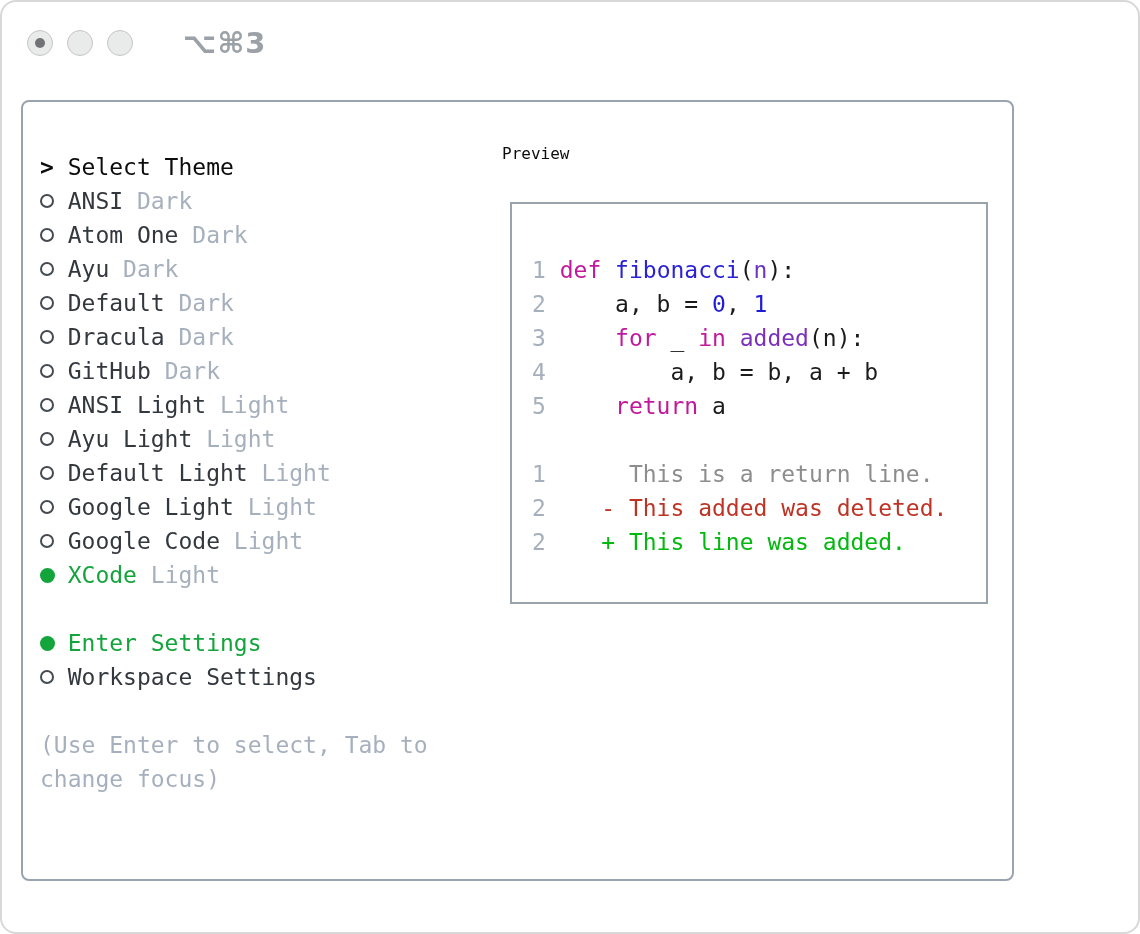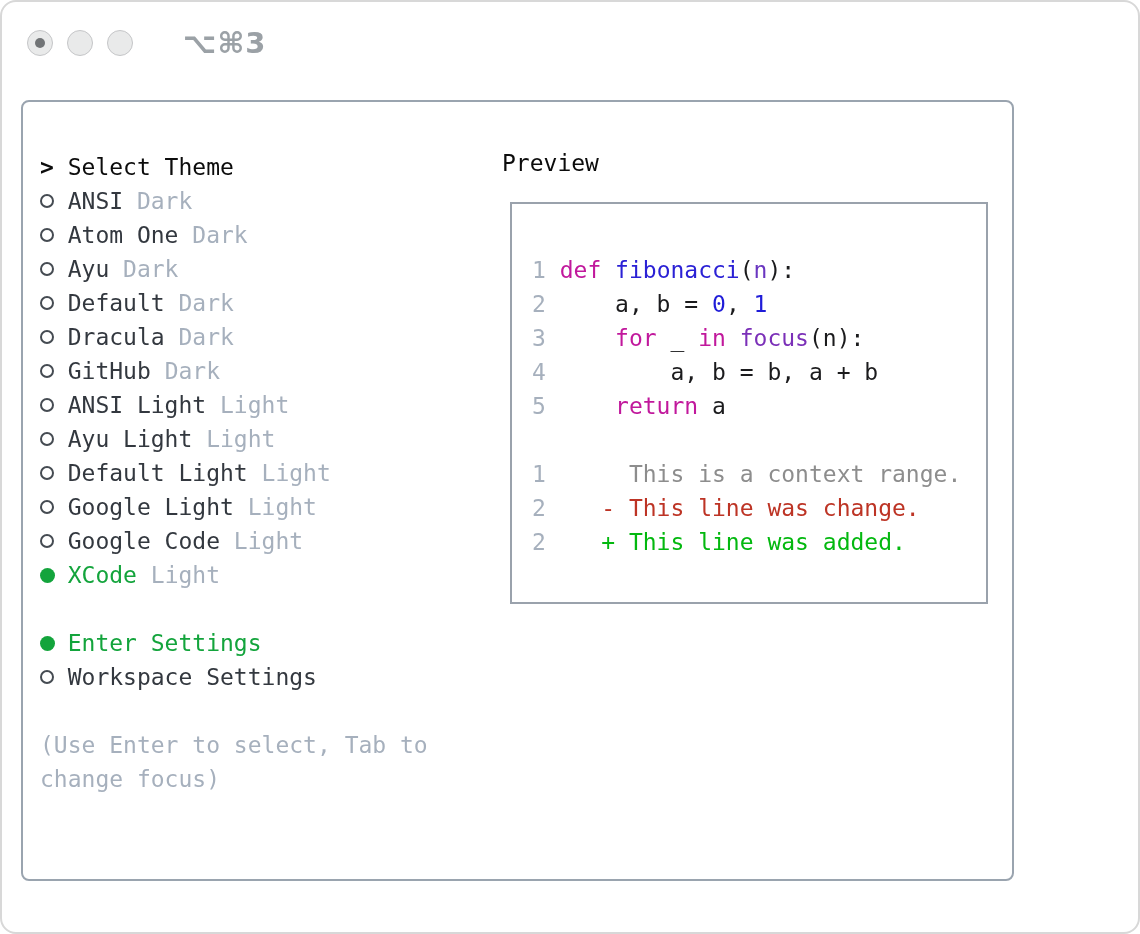--- a/index.html
+++ b/index.html
@@ -42,21 +42,21 @@
   }
   .radio.on { width:15px; height:15px; border:none; background:var(--green,#13a43c); }
   .heading { font-weight:normal; color:var(--heading,#0c0c0c); }
   .plainhead { color:var(--heading,#0c0c0c); }
   .row.selected .label { color:var(--green,#13a43c); }
   .tag { color:var(--muted,#a6b0bd); margin-left:1ch; }
   .hint { color:var(--muted,#a6b0bd); }
   .spacer { height:34px; }
   
   .preview-title {
-    position:absolute; left:479px; top:44px; height:34px; line-height:34px; font-size:23px;
+    position:absolute; left:479px; top:35px; height:34px; line-height:34px; font-size:16px;
   }
   .preview-box {
     position:absolute; left:487px; top:100px; width:478px; height:402px;
     border:2px solid var(--box-border,#9aa2ac); background:#fff;
     box-sizing:border-box; padding:49px 0 0 20px; overflow:hidden;
   }
   .code-line { display:flex; height:34px; line-height:34px; font-size:23px; white-space:pre; }
   .ln { display:inline-block; width:2ch; color:var(--muted,#a6b0bd); }
   .tok-plain { color:var(--code,#1b1b1d); }
   .tok-kw    { color:var(--kw,#c1189c); }
@@ -120,24 +120,24 @@
           <div class="row hint">change focus)</div>
         </div>
     </div>
 
     <div class="preview-title heading">Preview</div>
 
     <div class="preview-box">
       <div id="previewLines">
           <div class="code-line"><span class="ln">1</span><span class="tok-kw">def</span><span class="tok-plain"> </span><span class="tok-fn">fibonacci</span><span class="tok-plain">(</span><span class="tok-param">n</span><span class="tok-plain">):</span></div>
           <div class="code-line"><span class="ln">2</span><span class="tok-plain">    a, b = </span><span class="tok-num">0</span><span class="tok-plain">, </span><span class="tok-num">1</span></div>
-          <div class="code-line"><span class="ln">3</span><span class="tok-plain">    </span><span class="tok-kw">for</span><span class="tok-plain"> _ </span><span class="tok-kw">in</span><span class="tok-plain"> </span><span class="tok-type">focus</span><span class="tok-plain">(n):</span></div>
+          <div class="code-line"><span class="ln">3</span><span class="tok-plain">    </span><span class="tok-kw">for</span><span class="tok-plain"> _ </span><span class="tok-kw">in</span><span class="tok-plain"> </span><span class="tok-type">added</span><span class="tok-plain">(n):</span></div>
           <div class="code-line"><span class="ln">4</span><span class="tok-plain">        a, b = b, a + b</span></div>
           <div class="code-line"><span class="ln">5</span><span class="tok-plain">    </span><span class="tok-kw">return</span><span class="tok-plain"> a</span></div>
           <div class="code-line"><span class="ln"></span></div>
-          <div class="code-line"><span class="ln">1</span><span class="tok-ctx">     This is a context range.</span></div>
-          <div class="code-line"><span class="ln">2</span><span class="tok-del">   - This line was change.</span></div>
+          <div class="code-line"><span class="ln">1</span><span class="tok-ctx">     This is a return line.</span></div>
+          <div class="code-line"><span class="ln">2</span><span class="tok-del">   - This added was deleted.</span></div>
           <div class="code-line"><span class="ln">2</span><span class="tok-add">   + This line was added.</span></div>
         </div>
     </div>
 
   </div>
 </div>
 
 </body></html>

